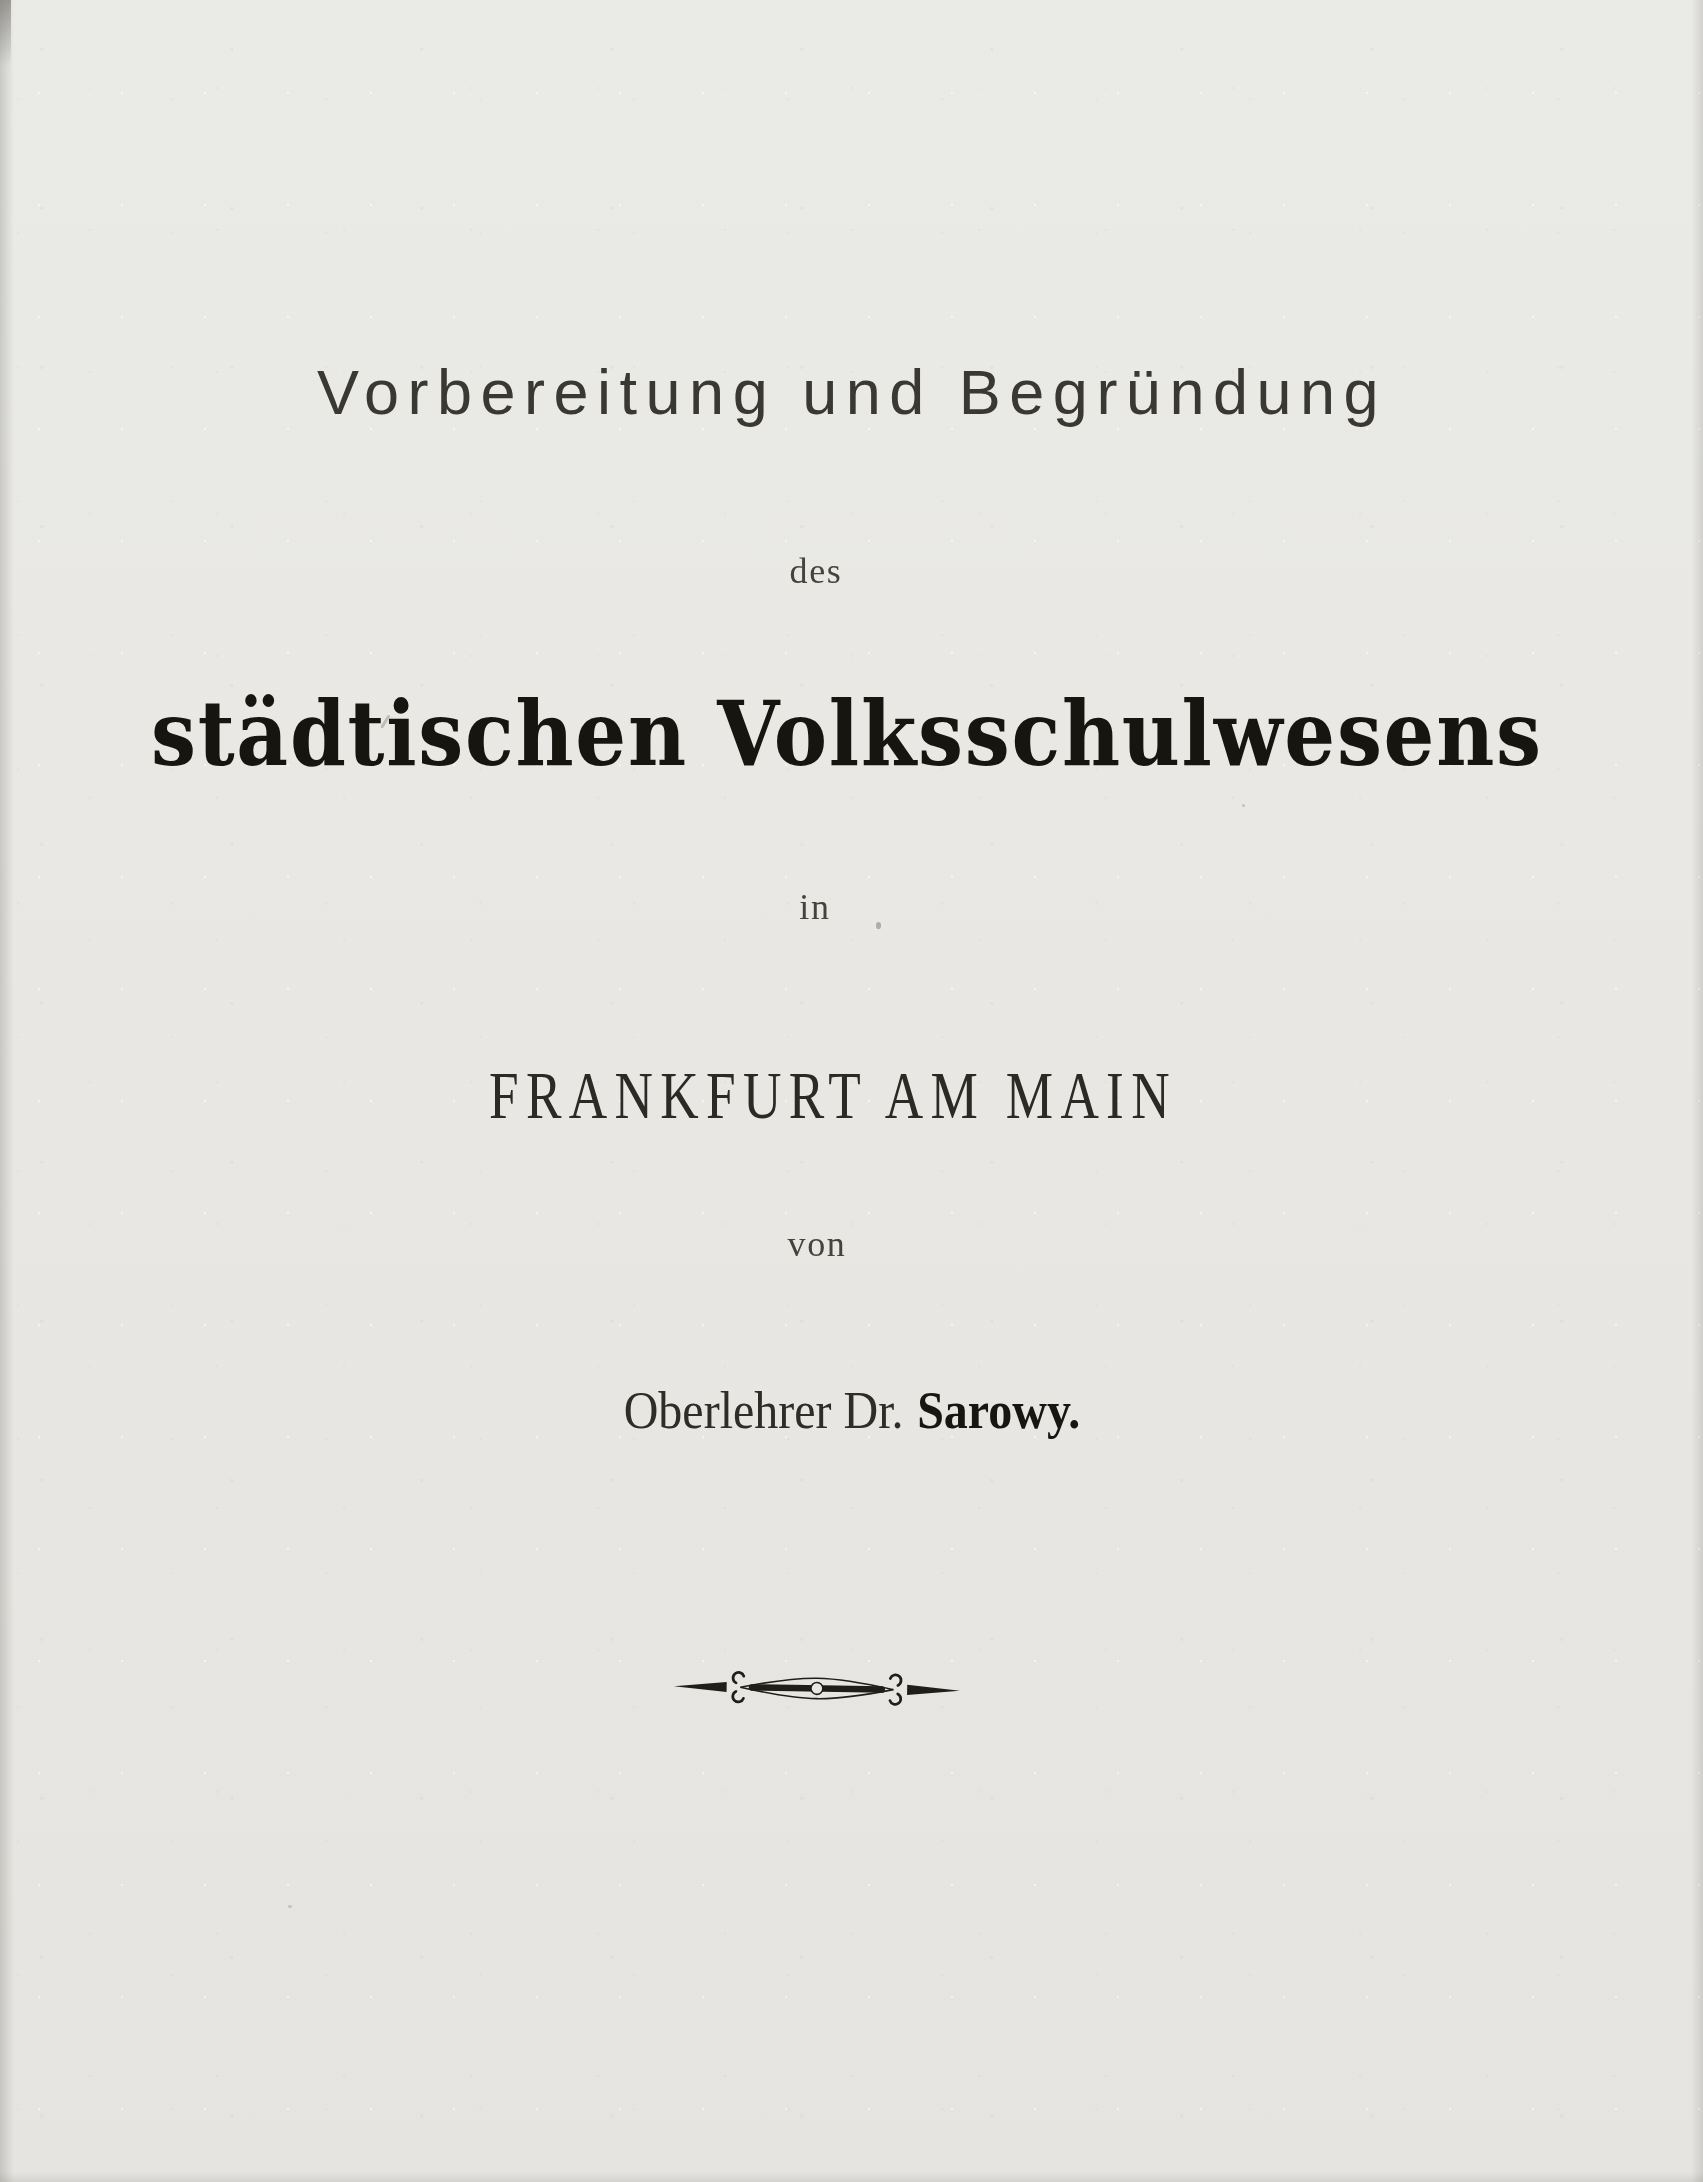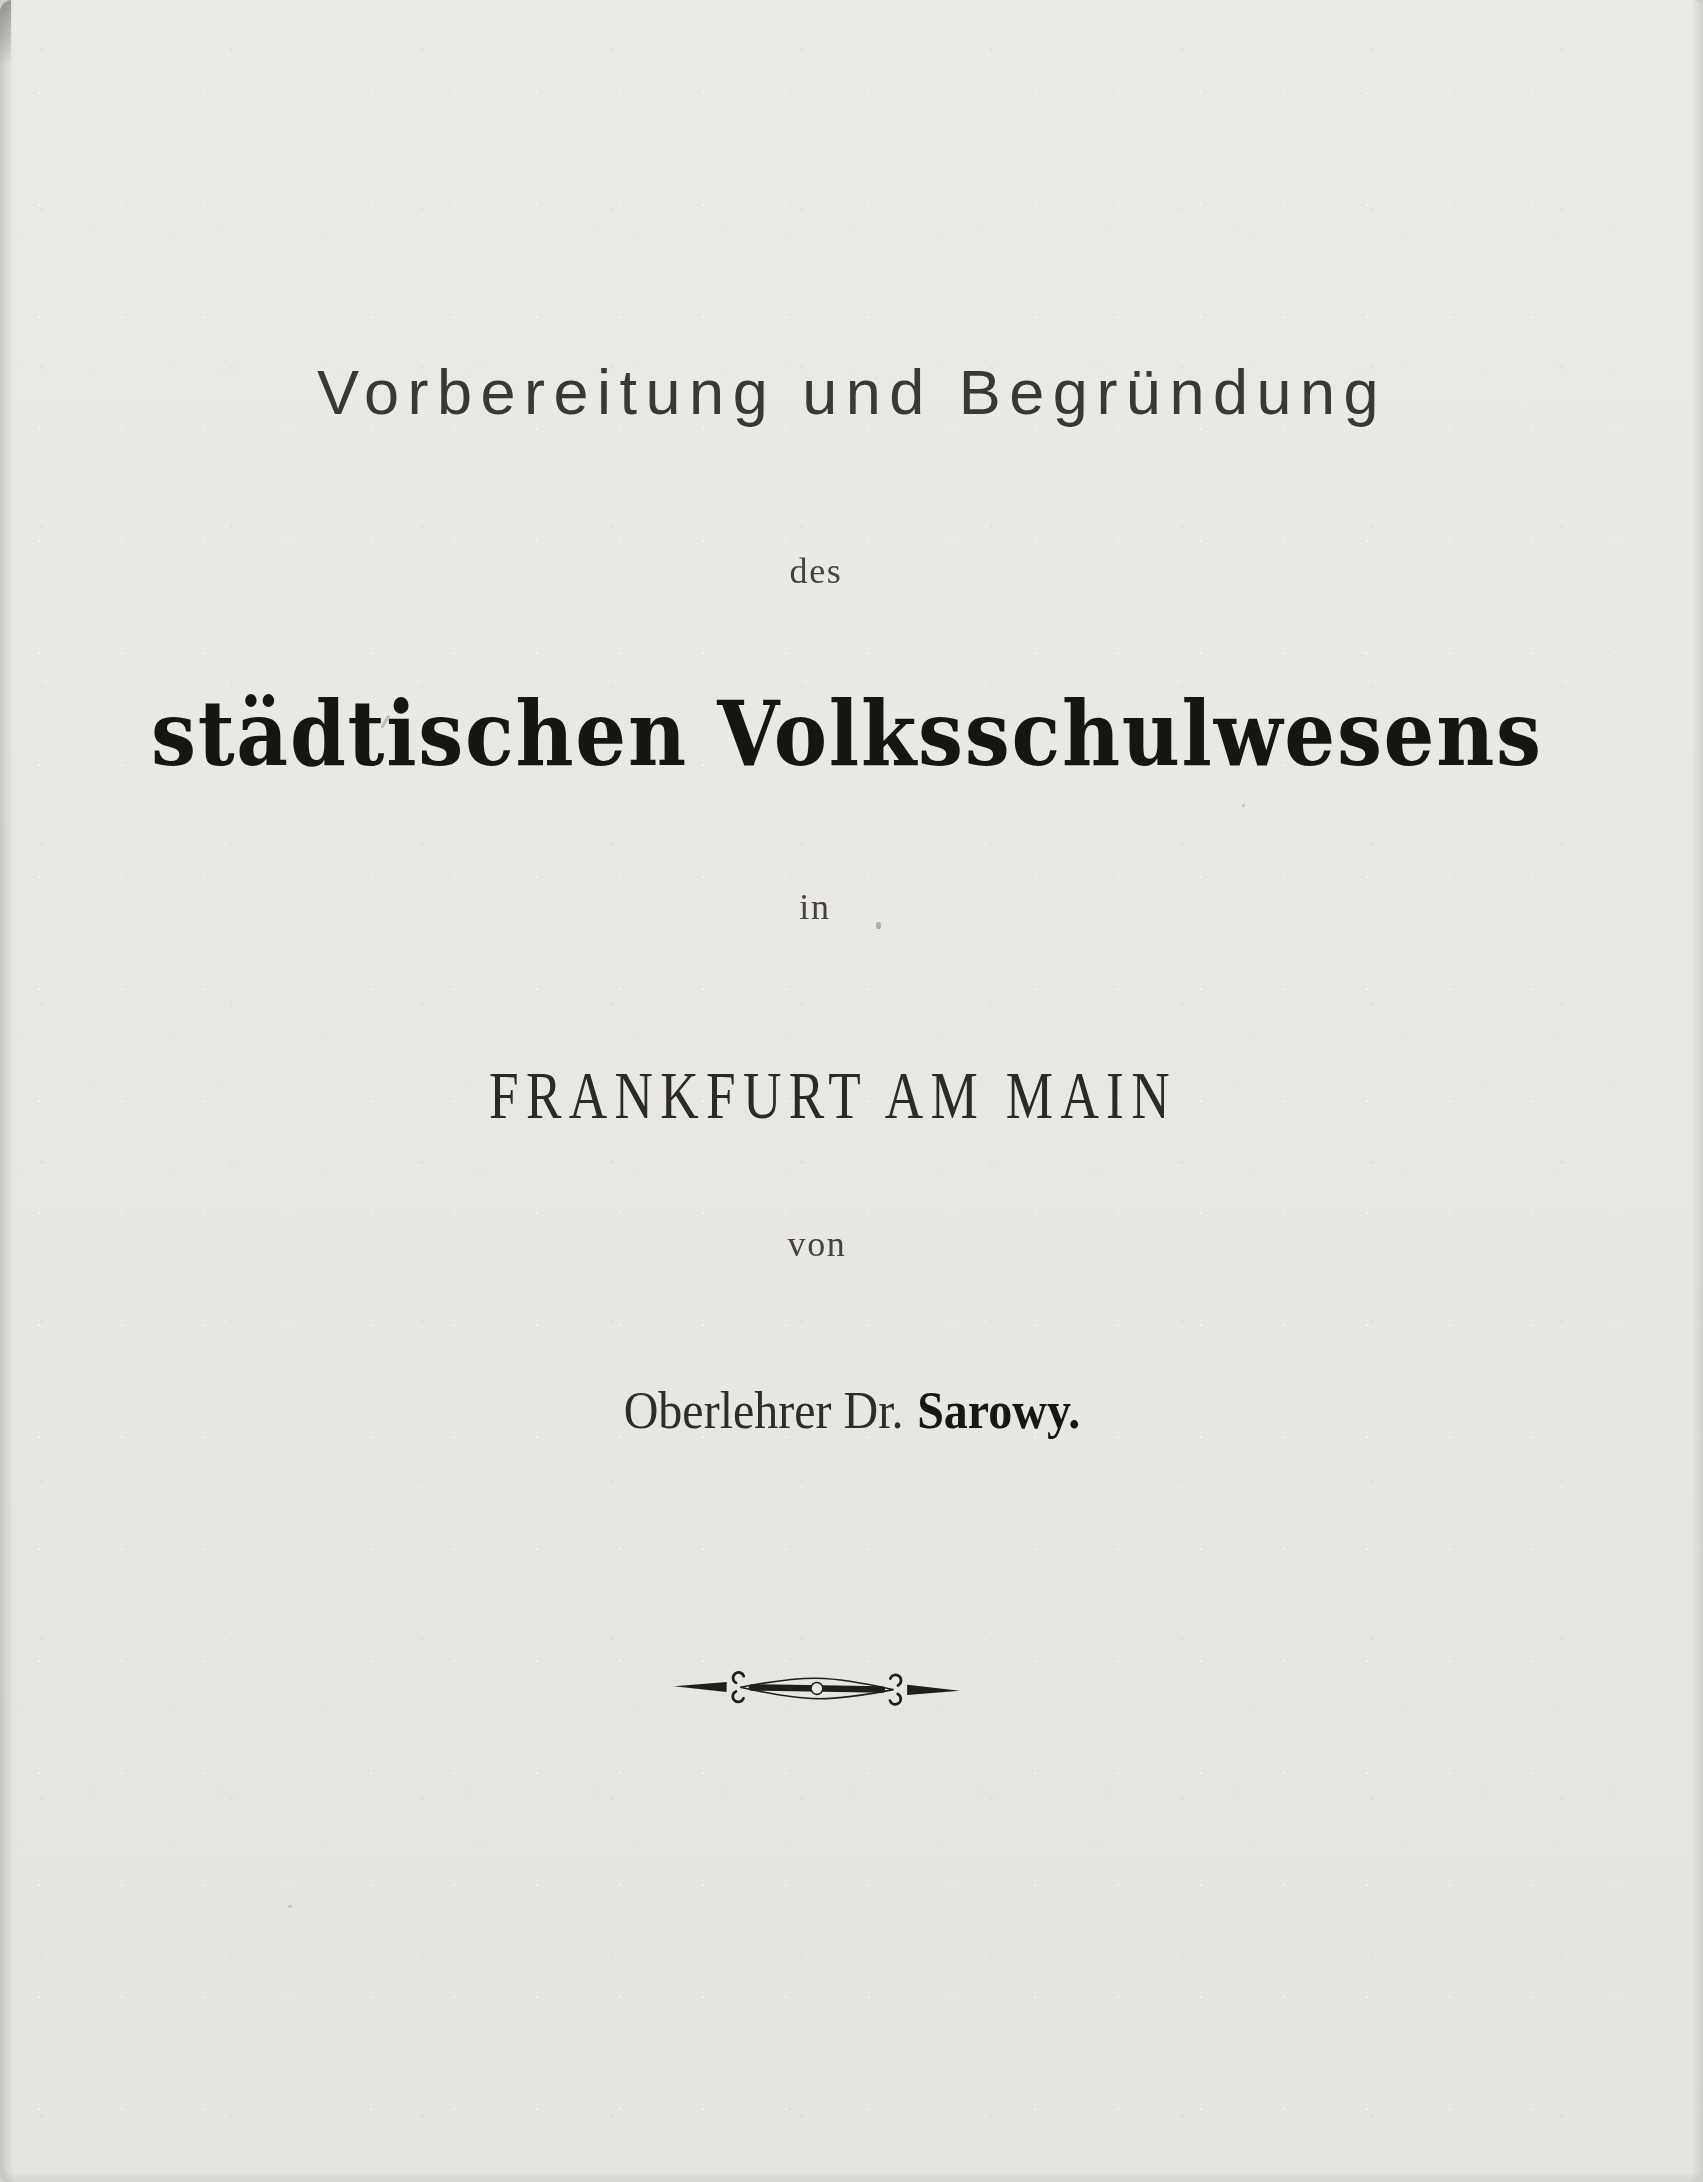--- a/index.html
+++ b/index.html
@@ -10,21 +10,20 @@
     overflow:hidden;
     color:#33312c;
     background-image:
       radial-gradient(circle at 22% 31%, rgba(118,115,106,.07) 0 1.2px, transparent 1.9px),
       radial-gradient(circle at 71% 62%, rgba(118,115,106,.055) 0 0.9px, transparent 1.5px),
       radial-gradient(circle at 47% 83%, rgba(255,255,255,.55) 0 0.9px, transparent 1.4px),
       radial-gradient(circle at 12% 74%, rgba(118,115,106,.05) 0 0.9px, transparent 1.5px),
       linear-gradient(180deg,#eaeae7 0%,#e8e7e4 55%,#e5e4e0 100%);
     background-size: 190px 159px, 127px 142px, 83px 112px, 154px 134px, 100% 100%;
     font-family:"Liberation Serif", serif;
-    border-radius:12px;
   }
   .edge-left{
     position:absolute;left:0;top:0;width:13.6px;height:100%;
     background:linear-gradient(90deg, rgba(88,86,80,.22), rgba(88,86,80,0));
   }
   .edge-left-top{
     position:absolute;left:0;top:0;width:11px;height:66px;
     background:linear-gradient(180deg, rgba(96,94,88,.55), rgba(96,94,88,.15) 75%, rgba(96,94,88,0));
   }
   .edge-right{

